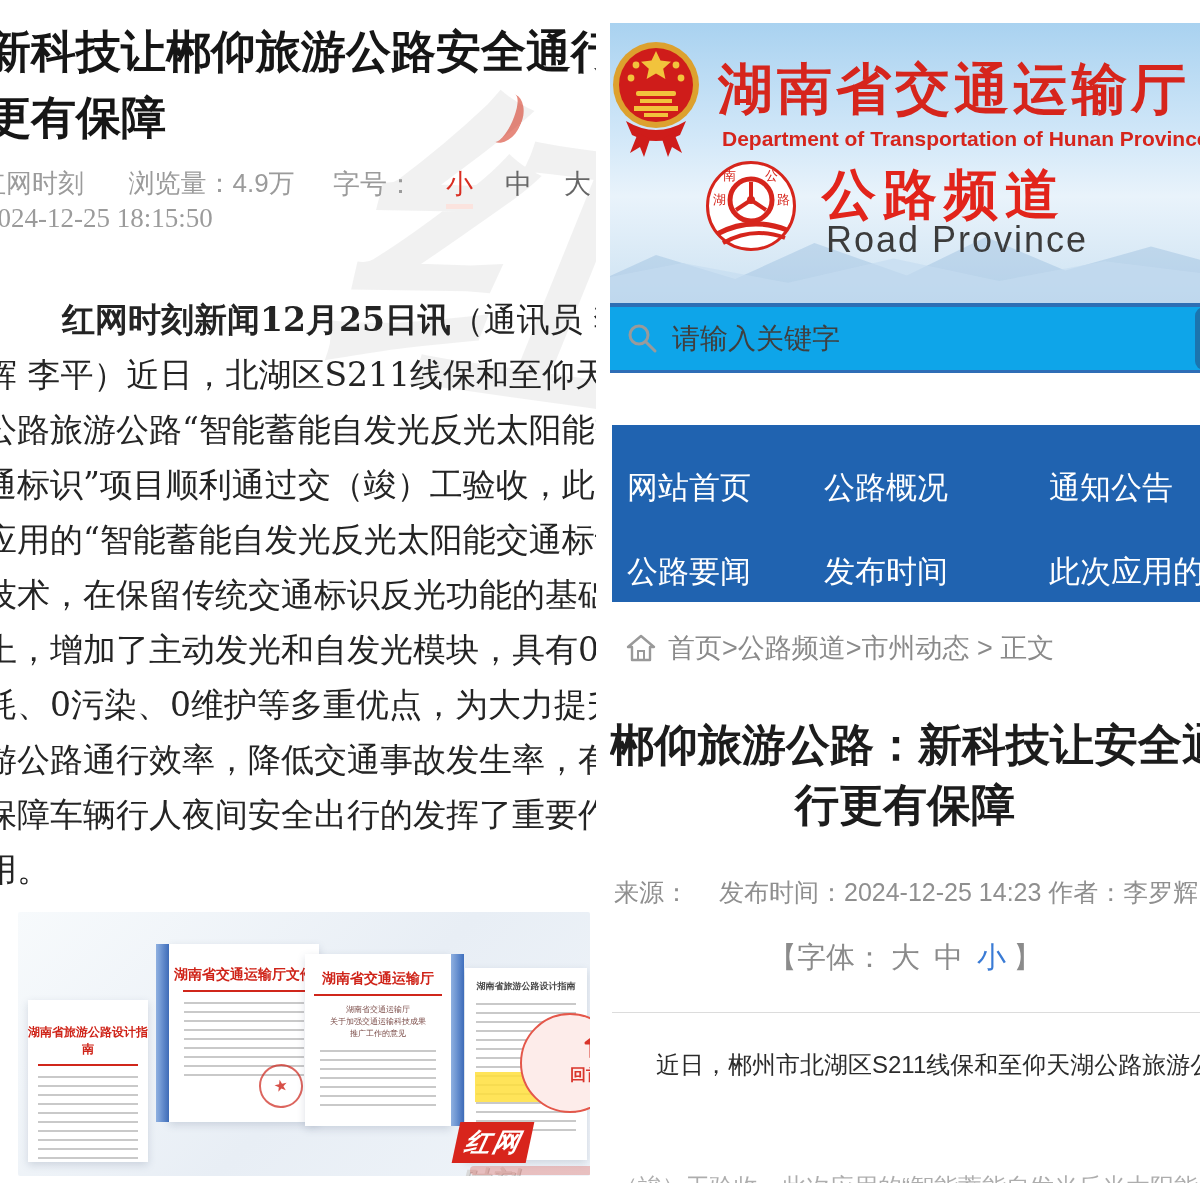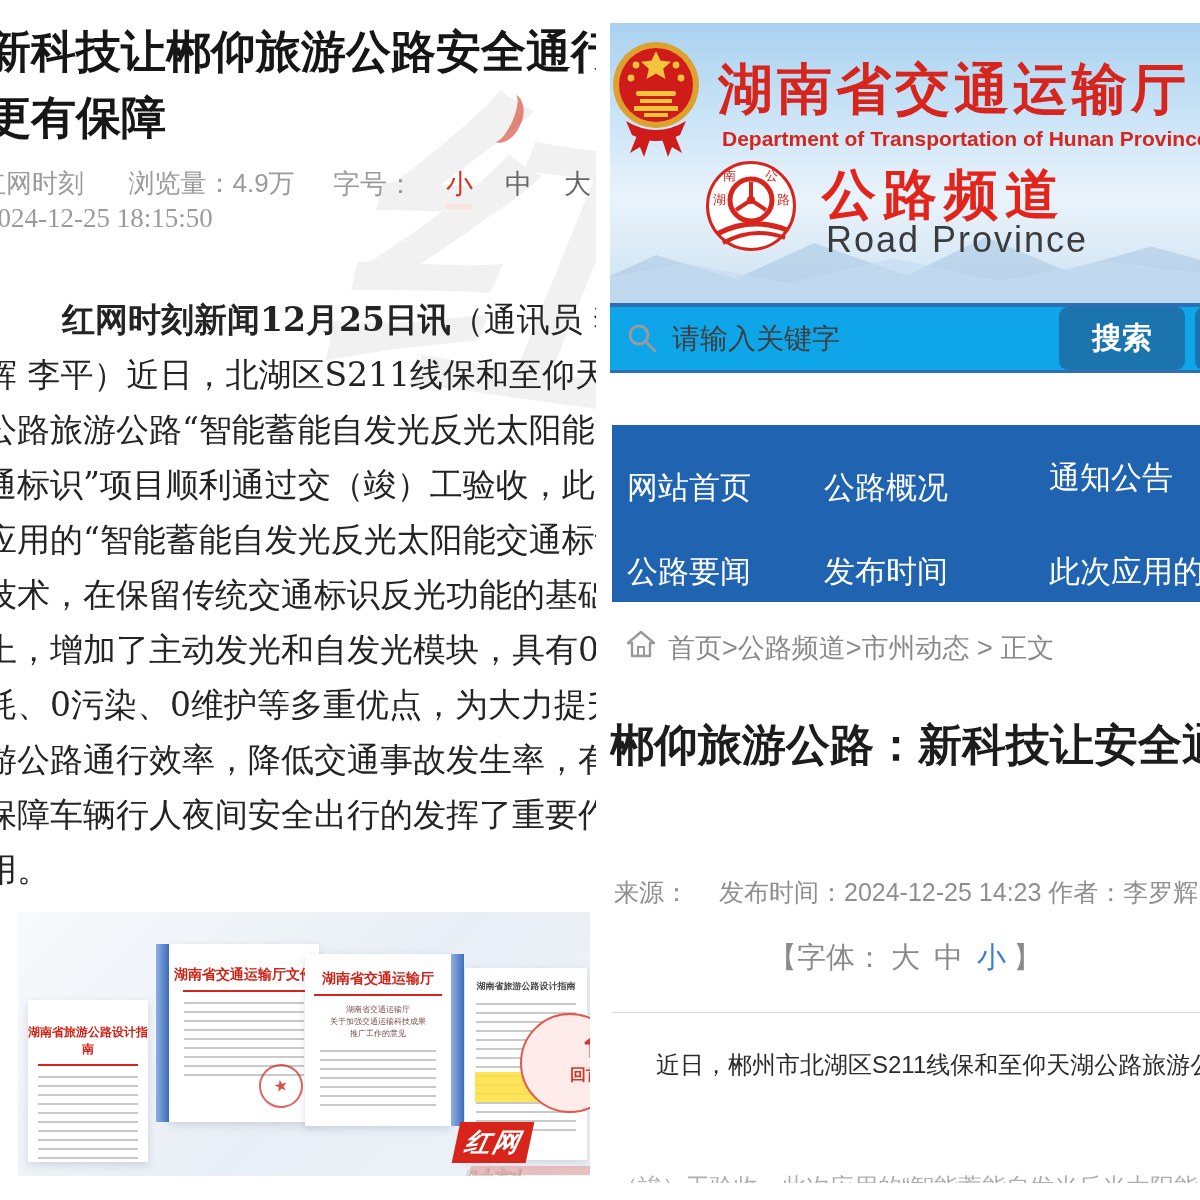--- a/index.html
+++ b/index.html
@@ -71,21 +71,21 @@
   .search-input::placeholder{color:#3f3f3f;opacity:1;}
   .search-icon{position:absolute;left:16px;top:15px;}
   .search-btn{position:absolute;left:449px;top:0;width:126px;height:63px;background:#1b74ae;border:none;
               border-radius:9px;color:#fff;font-size:30px;font-weight:700;cursor:pointer;
               font-family:"Liberation Sans",sans-serif;}
   .search-sliver{position:absolute;left:585px;top:0;width:20px;height:63px;background:#1b74ae;border-radius:9px;}
 
   .nav{left:2px;top:425px;width:588px;height:177px;background:#2063b0;}
   .nav-item{position:absolute;color:#fff;font-size:31px;cursor:pointer;white-space:nowrap;}
 
-  .crumb{left:16px;top:630px;font-size:27px;color:#8a8a8a;display:flex;gap:12px;}
+  .crumb{left:16px;top:630px;font-size:27px;color:#8a8a8a;display:flex;align-items:center;gap:12px;}
   .r-title{width:590px;text-align:center;font-size:44px;font-weight:700;color:#1c1c1c;white-space:nowrap;}
   .r-meta{left:4px;top:876px;font-size:25px;color:#8f8f8f;white-space:nowrap;}
   .r-meta .gap{display:inline-block;width:30px;}
   .fontrow{width:590px;top:938px;text-align:center;font-size:29px;color:#8b8b8b;}
   .fontrow .opt{margin:0 7px;color:#8b8b8b;cursor:pointer;}
   .fontrow .opt.blue{color:#3a7bd5;}
   .r-divider{left:2px;top:1012px;width:588px;height:1px;background:#dcdcdc;}
   .r-line{font-size:24px;color:#2b2b2b;line-height:34px;white-space:nowrap;}
   .r-line1{left:4px;top:1048px;padding-left:42px;}
   .r-line2{left:0;top:1106px;}
@@ -223,42 +223,42 @@
     <div class="abs chan-cn">公路频道</div>
     <div class="abs chan-en">Road Province</div>
   </div>
 
   <div class="abs search-row">
     <svg class="search-icon" width="32" height="32" viewBox="0 0 32 32">
       <circle cx="13" cy="13" r="9" fill="none" stroke="#9a9a9a" stroke-width="3"></circle>
       <line x1="20" y1="20" x2="29" y2="29" stroke="#9a9a9a" stroke-width="3" stroke-linecap="round"></line>
     </svg>
     <input class="search-input" type="text" placeholder="请输入关键字" style="">
-    <button class="search-btn">搜索</button>
     <div class="search-sliver"></div>
   </div>
 
   <div class="abs nav">
     <span class="nav-item" style="left:15px;top:42px;">网站首页</span>
     <span class="nav-item" style="left:212px;top:42px;">公路概况</span>
-    <span class="nav-item" style="left:437px;top:32px;">通知公告</span>
+    <span class="nav-item" style="left:437px;top:42px;">通知公告</span>
     <span class="nav-item" style="left:15px;top:126px;">公路要闻</span>
     <span class="nav-item" style="left:212px;top:126px;">发布时间</span>
     <span class="nav-item" style="left:437px;top:126px;">此次应用的</span>
   </div>
 
   <div class="abs crumb">
     <svg width="30" height="28" viewBox="0 0 30 28">
       <path d="M15 2 L28 13 L24 13 L24 26 L6 26 L6 13 L2 13 Z" fill="none" stroke="#999" stroke-width="2.4" stroke-linejoin="round"></path>
       <rect x="12" y="17" width="6" height="9" fill="none" stroke="#999" stroke-width="2"></rect>
     </svg>
     <span>首页&gt;公路频道&gt;市州动态 &gt; 正文</span>
   </div>
 
   <div class="abs r-title" style="top:716px;">郴仰旅游公路：新科技让安全通</div>
+  <div class="abs r-title" style="top:776px;">行更有保障</div>
 
   <div class="abs r-meta">
     <span>来源：</span><span class="gap"></span><span>发布时间：</span><span>2024-12-25 14:23</span>
     <span>作者：</span><span>李罗辉、李平</span>
   </div>
 
   <div class="abs fontrow">
     <span>【字体：</span><span class="opt">大</span><span class="opt">中</span><span class="opt blue">小</span><span>】</span>
   </div>
 

